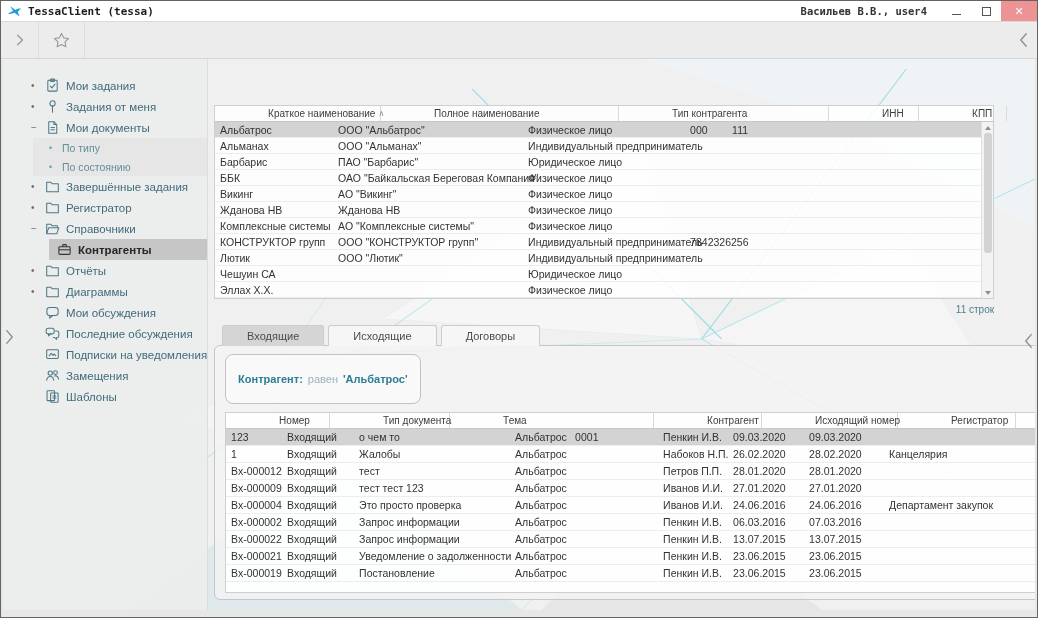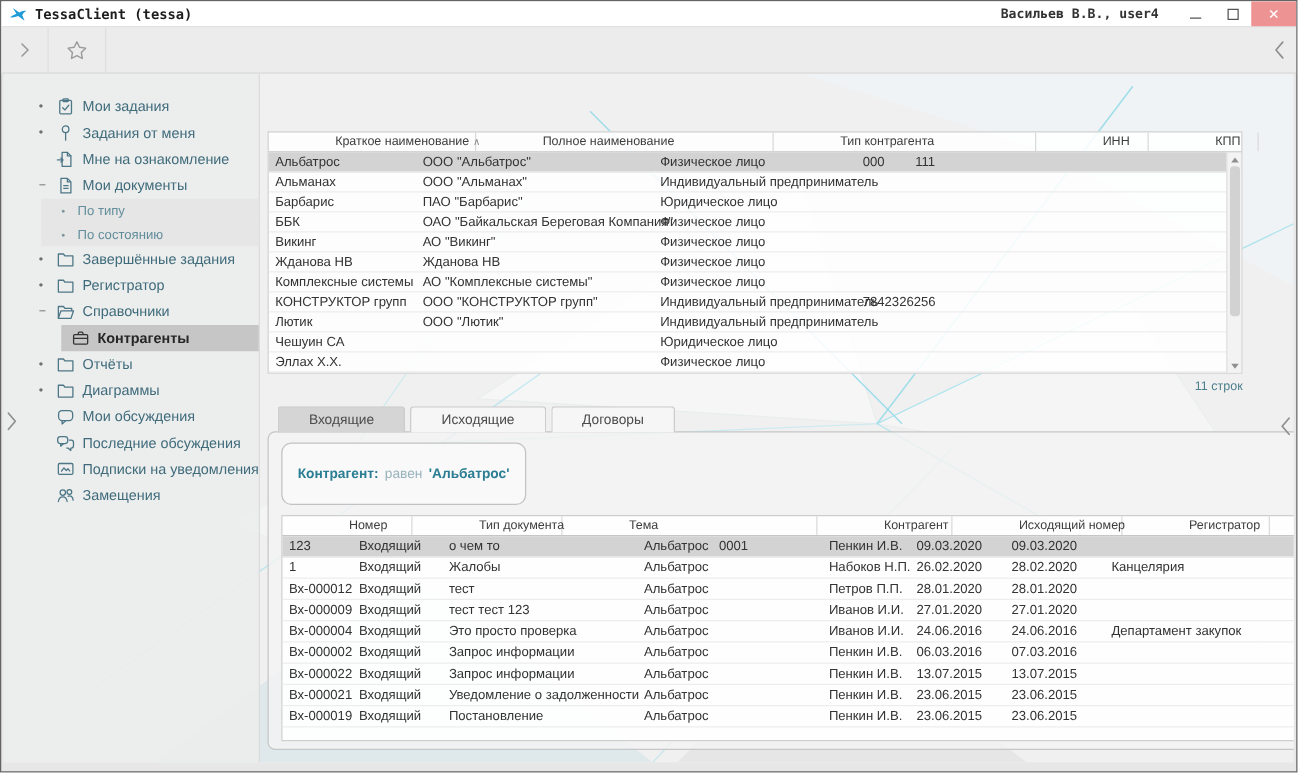--- a/index.html
+++ b/index.html
@@ -190,31 +190,20 @@
           <span class="expander">•</span>
           <span class="sb-icon">
               <svg width="15" height="15" viewBox="0 0 16 16" fill="none" stroke="#4d7787" stroke-width="1.1" stroke-linecap="round">
                 <circle cx="8" cy="4.7" r="2.8"></circle>
                 <path d="M8 7.5v6.5"></path>
               </svg>
             </span>
           <span>Задания от меня</span>
         </div>
 
-        <div class="sb-item">
-          <span class="expander"></span>
-          <span class="sb-icon">
-              <svg width="15" height="15" viewBox="0 0 16 16" fill="none" stroke="#4d7787" stroke-width="1.1" stroke-linecap="round" stroke-linejoin="round">
-                <path d="M5 2h4.5l3 3v9H5z"></path>
-                <path d="M9.5 2v3h3"></path>
-                <path d="M1 8.5h4.6M4 6.8l1.8 1.7L4 10.2"></path>
-              </svg>
-            </span>
-          <span>Мне на ознакомление</span>
-        </div>
 
         <div class="sb-item">
           <span class="expander">−</span>
           <span class="sb-icon">
               <svg width="15" height="15" viewBox="0 0 16 16" fill="none" stroke="#4d7787" stroke-width="1.1" stroke-linejoin="round">
                 <path d="M4 1.8h5.5l3 3v9.4H4z"></path>
                 <path d="M9.5 1.8v3h3"></path>
                 <path d="M6 8h4.5M6 10.3h4.5"></path>
               </svg>
             </span>
@@ -333,20 +322,31 @@
               <svg width="15" height="15" viewBox="0 0 16 16" fill="none" stroke="#4d7787" stroke-width="1.1" stroke-linecap="round">
                 <circle cx="5.6" cy="5.4" r="2.3"></circle>
                 <path d="M1.8 13c.4-2.6 1.9-4 3.8-4 1.8 0 3.3 1.4 3.7 4"></path>
                 <circle cx="11.2" cy="4.9" r="2"></circle>
                 <path d="M10.1 8.6c.4-.2.8-.3 1.2-.3 1.6 0 2.8 1.2 3.1 3.5"></path>
               </svg>
             </span>
           <span>Замещения</span>
         </div>
 
+        <div class="sb-item">
+          <span class="expander"></span>
+          <span class="sb-icon">
+              <svg width="15" height="15" viewBox="0 0 16 16" fill="none" stroke="#4d7787" stroke-width="1.1" stroke-linejoin="round">
+                <rect x="2.2" y="1.8" width="8" height="10.6" rx="0.8"></rect>
+                <rect x="6" y="4.2" width="8" height="10" rx="0.8"></rect>
+                <path d="M8 7.4h4M8 9.6h4"></path>
+              </svg>
+            </span>
+          <span>Шаблоны</span>
+        </div>
       </div>
 
       <div class="splitter-left">
         <svg width="11" height="20" viewBox="0 0 12 20">
             <path d="M3 3l6 7-6 7" fill="none" stroke="#8f8f8f" stroke-width="1.5" stroke-linecap="round" stroke-linejoin="round"></path>
           </svg>
       </div>
       <div class="splitter-right">
         <svg width="11" height="20" viewBox="0 0 12 20">
             <path d="M9 3l-6 7 6 7" fill="none" stroke="#8f8f8f" stroke-width="1.5" stroke-linecap="round" stroke-linejoin="round"></path>

